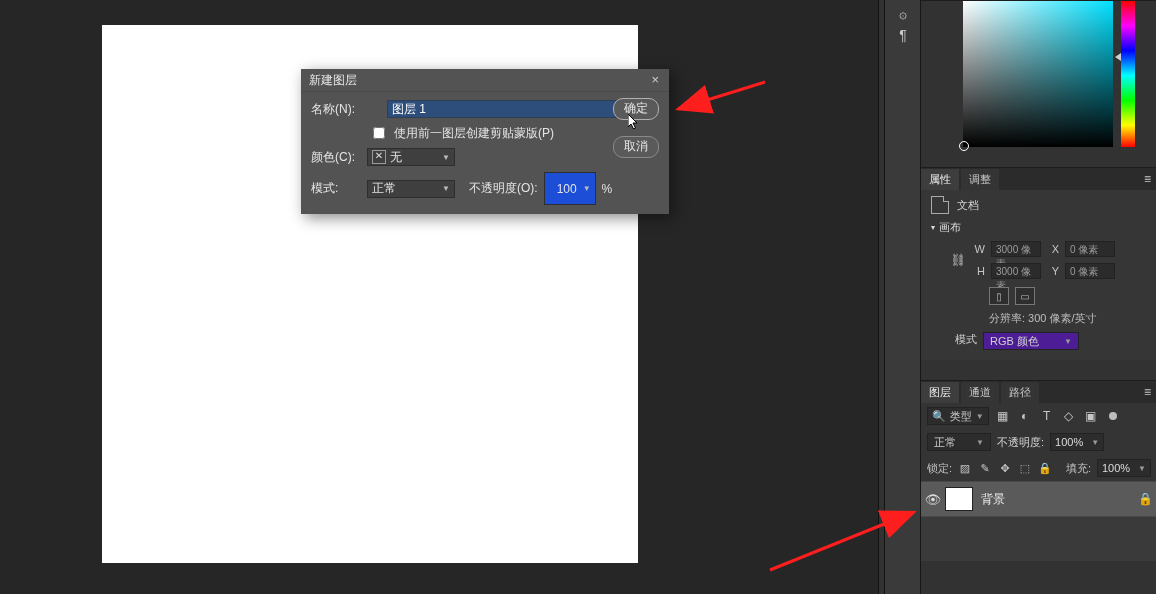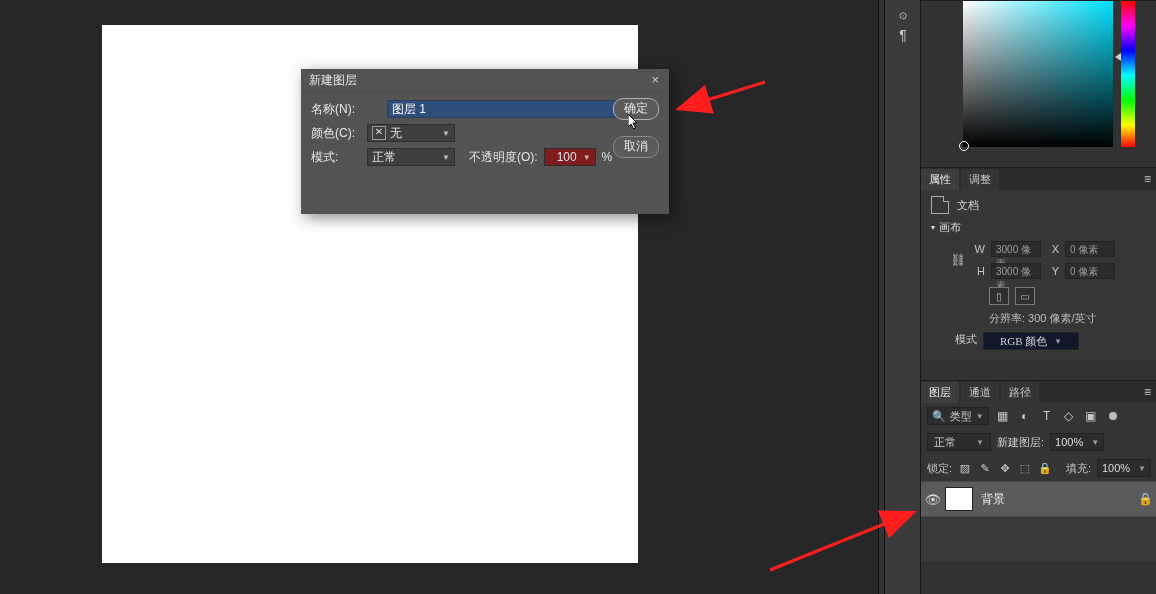--- a/index.html
+++ b/index.html
@@ -130,23 +130,23 @@
     border: 1px solid #999;
     color: #ddd;
     font-size: 10px;
     line-height: 10px;
     text-align: center;
     margin-right: 4px;
   }
   #dialog .opacity-input {
     display: inline-flex;
     align-items: center;
-    background: #7f1d1d;
+    background: #1d4ed8;
     border: 1px solid #2e2e2e;
-    height: 18px;
+    height: 33px;
     box-sizing: border-box;
   }
   #dialog .opacity-input input {
     width: 30px;
     border: none;
     background: transparent;
     color: #e4e4e4;
     font-size: 12px;
     text-align: right;
     padding: 0 2px;
@@ -329,21 +329,21 @@
   }
   #prop-panel .orient .ic {
     width:18px;height:16px;border:1px solid #777;background:#2e2e2e;display:flex;align-items:center;justify-content:center;color:#bbb;font-size:10px;
   }
   #prop-panel .resline { margin-left:58px; color:#bdbdbd; font-size:11px; }
   #prop-panel .moderow {
     display:flex;gap:6px;margin:6px 0 0 24px;
   }
   #prop-panel .moderow .select {
     display:flex;justify-content:space-between;align-items:center;
-    background:#0f172a;border:1px solid #222;color:#cfcfcf;padding:1px 16px;height:18px;min-width:96px;box-sizing:border-box;font-size:11px;font-family:Liberation Serif, serif;
+    background:#4c1d95;border:1px solid #222;color:#cfcfcf;padding:1px 6px;height:18px;min-width:96px;box-sizing:border-box;font-size:11px;
   }
   #prop-panel .moderow .select .caret{font-size:8px;color:#999;}
 
   
   #layers-panel .toolbar1 {
     display:flex;align-items:center;gap:6px;padding:4px 6px;background:#343434;
   }
   #layers-panel .kind-select{
     display:flex;align-items:center;gap:4px;background:#2c2c2c;border:1px solid #222;padding:1px 4px;height:18px;box-sizing:border-box;color:#cfcfcf;font-size:11px;
   }
@@ -395,20 +395,24 @@
       <div class="buttons">
         <div class="btn primary">确定</div>
         <div class="btn">取消</div>
       </div>
 
       <div class="row">
         <span class="label">名称(N):</span>
         <input class="text-input sel" style="width: 232px; flex: 0 0 232px; margin-left: 20px;" value="图层 1">
       </div>
 
+      <div class="checkbox-row">
+        <input type="checkbox" style="">
+        <span>使用前一图层创建剪贴蒙版(P)</span>
+      </div>
 
       <div class="row">
         <span class="label">颜色(C):</span>
         <div class="select color">
           <span style="display:flex;align-items:center;">
             <span class="xbox">✕</span>
             <span>无</span>
           </span>
           <span class="caret">▼</span>
         </div>
@@ -516,21 +520,21 @@
       <span class="ic">◇</span>
       <span class="ic">▣</span>
       <span class="dot"></span>
     </div>
 
     <div class="toolbar2">
       <div class="blend-select">
         <span>正常</span>
         <span class="caret">▼</span>
       </div>
-      <span>新建图层:</span>
+      <span>不透明度:</span>
       <div class="pct">
         <span>100%</span>
         <span class="caret">▼</span>
       </div>
     </div>
 
     <div class="toolbar3">
       <span>锁定:</span>
       <span class="ic">▨</span>
       <span class="ic">✎</span>

